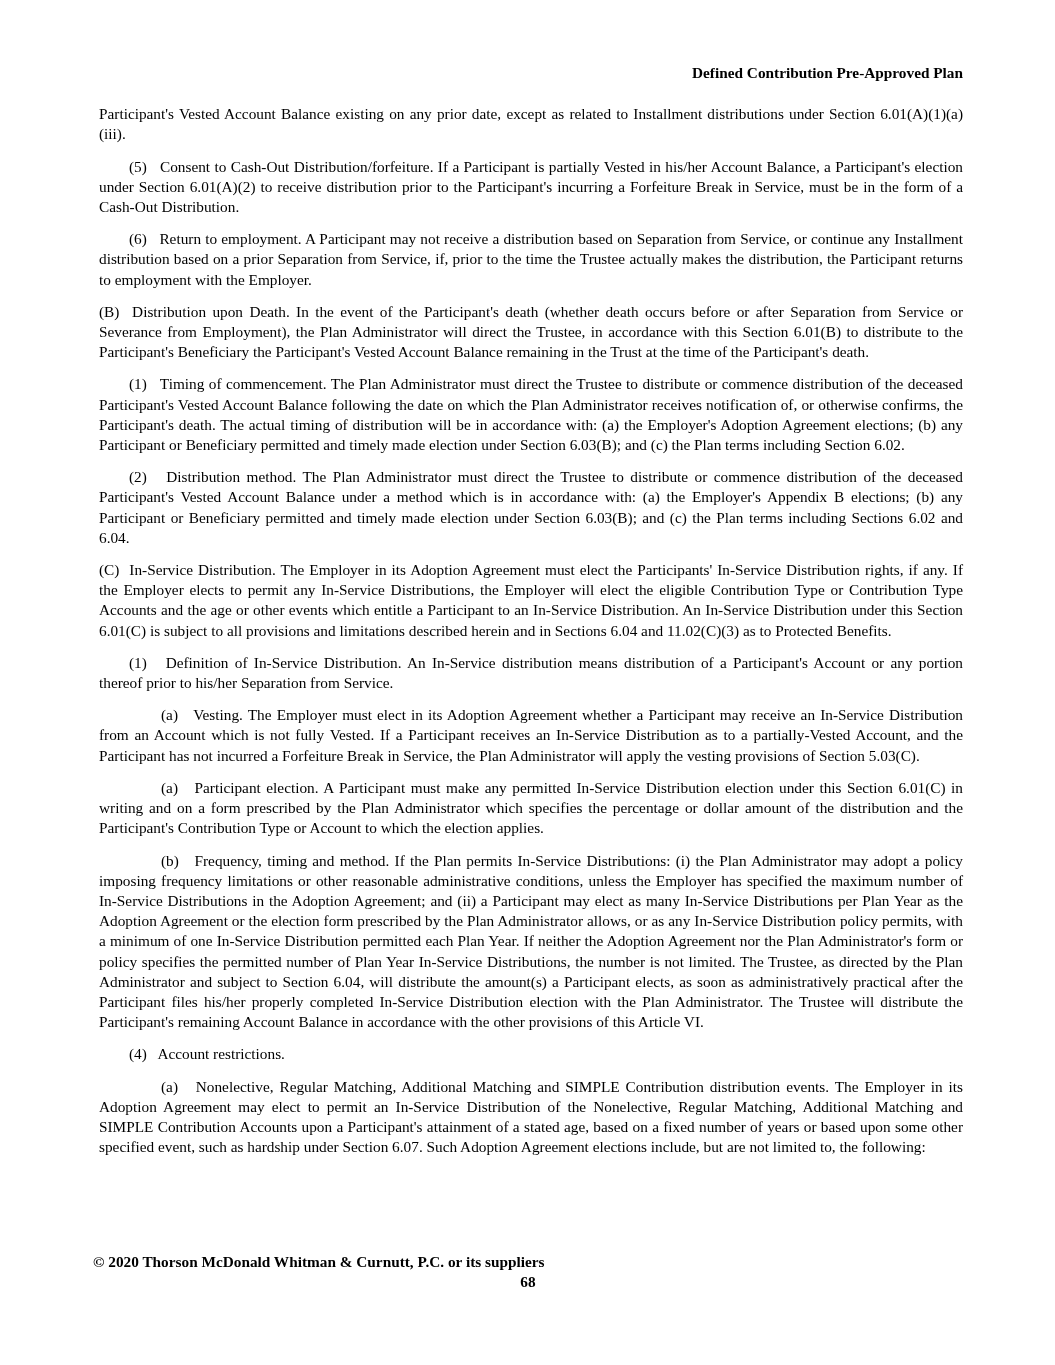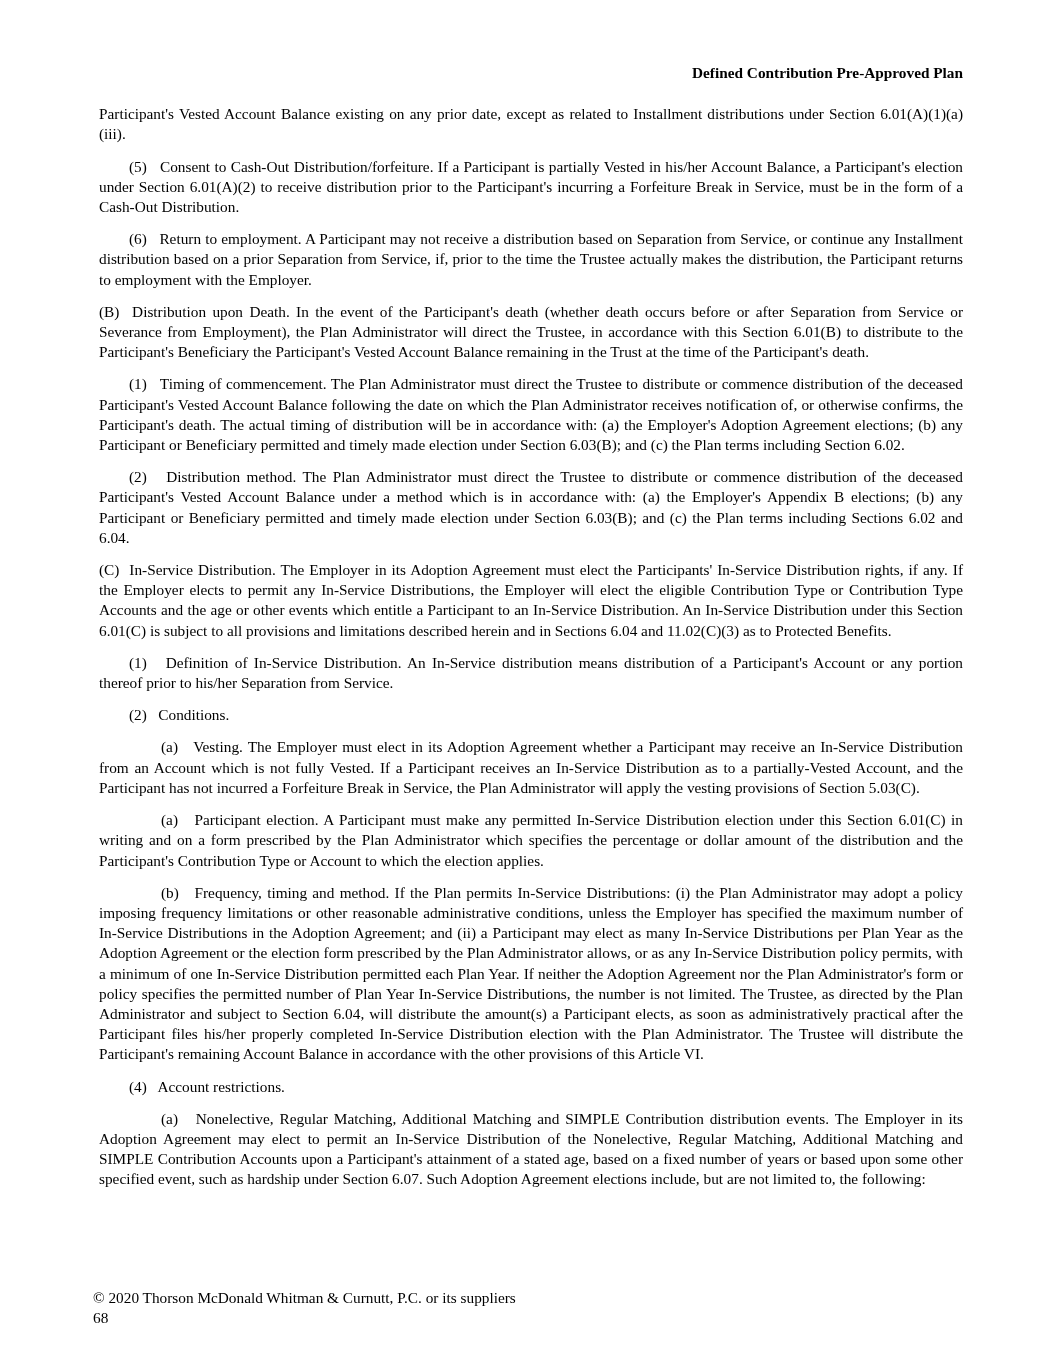--- a/index.html
+++ b/index.html
@@ -36,27 +36,28 @@
     margin-top: 0;
   }
   .para b {
     font-weight: normal;
   }
   .indent-0 { text-indent: 0; }
   .indent-1 { text-indent: 30px; }
   .indent-2 { text-indent: 62px; }
   .footer {
     position: absolute;
-    top: 1288px;
+    top: 1252px;
     left: 93px;
     width: 870px;
     text-align: left;
+    font-weight: bold;
   }
   .footer .pageno {
-    text-align: left;
+    text-align: center;
   }
 </style>
 </head>
 <body>
 
 <div class="page">
   <div class="header">
     <span>Defined Contribution Pre-Approved Plan</span>
   </div>
 
@@ -70,21 +71,20 @@
   <p class="para indent-0"><b>(B)&nbsp;&nbsp;Distribution upon Death.</b><span> In the event of the Participant's death (whether death occurs before or after Separation from Service or Severance from Employment), the Plan Administrator will direct the Trustee, in accordance with this Section 6.01(B) to distribute to the Participant's Beneficiary the Participant's Vested Account Balance remaining in the Trust at the time of the Participant's death.</span></p>
 
   <p class="para indent-1"><b>(1)&nbsp;&nbsp; Timing of commencement.</b><span> The Plan Administrator must direct the Trustee to distribute or commence distribution of the deceased Participant's Vested Account Balance following the date on which the Plan Administrator receives notification of, or otherwise confirms, the Participant's death. The actual timing of distribution will be in accordance with: (a) the Employer's Adoption Agreement elections; (b) any Participant or Beneficiary permitted and timely made election under Section 6.03(B); and (c) the Plan terms including Section 6.02.</span></p>
 
   <p class="para indent-1"><b>(2)&nbsp;&nbsp; Distribution method.</b><span> The Plan Administrator must direct the Trustee to distribute or commence distribution of the deceased Participant's Vested Account Balance under a method which is in accordance with: (a) the Employer's Appendix B elections; (b) any Participant or Beneficiary permitted and timely made election under Section 6.03(B); and (c) the Plan terms including Sections 6.02 and 6.04.</span></p>
 
   <p class="para indent-0"><b>(C)&nbsp;&nbsp;In-Service Distribution.</b><span> The Employer in its Adoption Agreement must elect the Participants' In-Service Distribution rights, if any. If the Employer elects to permit any In-Service Distributions, the Employer will elect the eligible Contribution Type or Contribution Type Accounts and the age or other events which entitle a Participant to an In-Service Distribution. An In-Service Distribution under this Section 6.01(C) is subject to all provisions and limitations described herein and in Sections 6.04 and 11.02(C)(3) as to Protected Benefits.</span></p>
 
   <p class="para indent-1"><b>(1)&nbsp;&nbsp; Definition of In-Service Distribution.</b><span> An In-Service distribution means distribution of a Participant's Account or any portion thereof prior to his/her Separation from Service.</span></p>
 
-  <p class="para indent-1"><b>(2)&nbsp;&nbsp; Conditions.</b><span></span></p>
 
   <p class="para indent-2"><b>(a)&nbsp;&nbsp; Vesting.</b><span> The Employer must elect in its Adoption Agreement whether a Participant may receive an In-Service Distribution from an Account which is not fully Vested. If a Participant receives an In-Service Distribution as to a partially-Vested Account, and the Participant has not incurred a Forfeiture Break in Service, the Plan Administrator will apply the vesting provisions of Section 5.03(C).</span></p>
 
 
 
   <p class="para indent-2"><b>(a)&nbsp;&nbsp; Participant election.</b><span> A Participant must make any permitted In-Service Distribution election under this Section 6.01(C) in writing and on a form prescribed by the Plan Administrator which specifies the percentage or dollar amount of the distribution and the Participant's Contribution Type or Account to which the election applies.</span></p>
 
   <p class="para indent-2"><b>(b)&nbsp;&nbsp; Frequency, timing and method.</b><span> If the Plan permits In-Service Distributions: (i) the Plan Administrator may adopt a policy imposing frequency limitations or other reasonable administrative conditions, unless the Employer has specified the maximum number of In-Service Distributions in the Adoption Agreement; and (ii) a Participant may elect as many In-Service Distributions per Plan Year as the Adoption Agreement or the election form prescribed by the Plan Administrator allows, or as any In-Service Distribution policy permits, with a minimum of one In-Service Distribution permitted each Plan Year. If neither the Adoption Agreement nor the Plan Administrator's form or policy specifies the permitted number of Plan Year In-Service Distributions, the number is not limited. The Trustee, as directed by the Plan Administrator and subject to Section 6.04, will distribute the amount(s) a Participant elects, as soon as administratively practical after the Participant files his/her properly completed In-Service Distribution election with the Plan Administrator. The Trustee will distribute the Participant's remaining Account Balance in accordance with the other provisions of this Article VI.</span></p>
 
   <p class="para indent-1"><b>(4)&nbsp;&nbsp; Account restrictions.</b><span></span></p>

